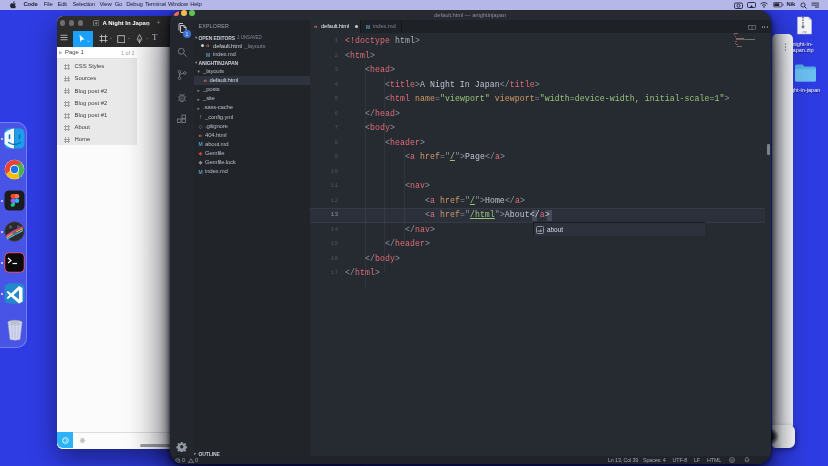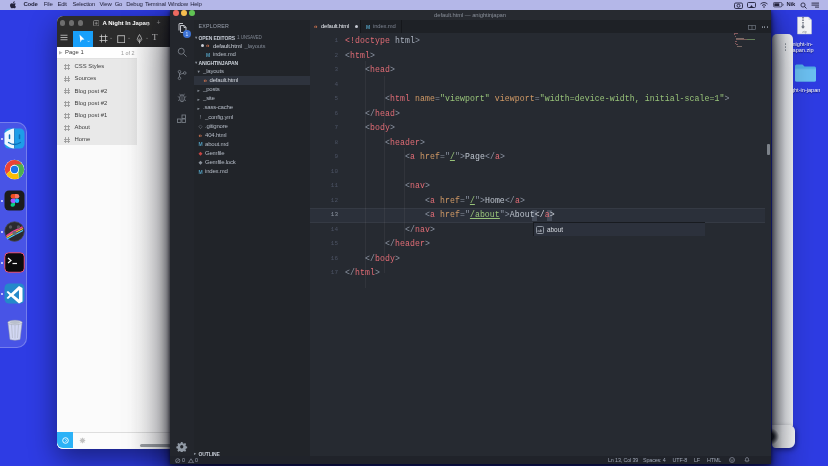--- a/index.html
+++ b/index.html
@@ -35,21 +35,21 @@
   
   #wstrip  { position:absolute; left:771.5px; top:33.5px; width:21px; height:392.5px; z-index:4;
     background:linear-gradient(90deg,#9fa3a9 0%,#cdd0d4 30%,#eceef1 65%,#f8fafb 100%);
     border-radius:5px 5px 0 0; }
   #wstrip2 { position:absolute; left:771.5px; top:425.4px; width:23.5px; height:22.4px; z-index:4;
     background:linear-gradient(90deg,#c0c3c7 0%,#eef0f2 45%,#fbfcfd 100%);
     border-radius:0 6px 6px 4px; box-shadow:1px 2px 5px rgba(0,0,20,.45); }
 
   
   #vscode { position:absolute; left:170px; top:9.5px; width:601px; height:454px;
-    border-radius:0; background:#262a31; z-index:10; overflow:hidden;
+    border-radius:14px; background:#262a31; z-index:10; overflow:hidden;
     box-shadow:0 14px 40px rgba(0,0,12,.68), 0 4px 12px rgba(0,0,12,.55), 0 1px 4px rgba(0,0,15,.6);padding-left:45px; }
   
   #vtitle { position:absolute; left:0; top:0; width:100%; height:10.5px; background:#272a30; }
   #vactivity { position:absolute; left:0; top:10.5px; width:23.5px; height:436px; background:#23262c; }
   #vsidebar { position:absolute; left:23.5px; top:10.5px; width:116.5px; height:436px; background:#212429; }
   #vtabs { position:absolute; left:140px; top:10.5px; width:461px; height:13px; background:#1e2126; }
   #veditor { position:absolute; left:140px; top:23.5px; width:461px; height:423px; background:#262a31; }
   #vstatus { position:absolute; left:0; top:446.5px; width:100%; height:7.5px; background:#20232a;
     color:#9da5b4; font-size:5.4px; letter-spacing:-0.15px; }
   .codeline { position:absolute; left:0; white-space:pre; font-family:"Liberation Mono", monospace;
@@ -410,28 +410,29 @@
     <div class="gut" style="left:6px;top:160.65px;">12</div>
     <div class="gut" style="left:6px;top:175.15px;color:#8b93a0;">13</div>
     <div class="gut" style="left:6px;top:189.65px;">14</div>
     <div class="gut" style="left:6px;top:204.15px;">15</div>
     <div class="gut" style="left:6px;top:218.65px;">16</div>
     <div class="gut" style="left:6px;top:233.15px;">17</div>
 
     <div class="codeline" style="left:35px;top:1.15px;"><span class="tag">&lt;!doctype</span> html<span class="pun">&gt;</span></div>
     <div class="codeline" style="left:35px;top:15.65px;"><span class="pun">&lt;</span><span class="tag">html</span><span class="pun">&gt;</span></div>
     <div class="codeline" style="left:35px;top:30.15px;">    <span class="pun">&lt;</span><span class="tag">head</span><span class="pun">&gt;</span></div>
+    <div class="codeline" style="left:35px;top:44.65px;">        <span class="pun">&lt;</span><span class="tag">title</span><span class="pun">&gt;</span><span class="txt">A Night In Japan</span><span class="pun">&lt;/</span><span class="tag">title</span><span class="pun">&gt;</span></div>
     <div class="codeline" style="left:35px;top:59.15px;">        <span class="pun">&lt;</span><span class="tag">html</span> <span class="attr">name</span><span class="pun">=</span><span class="str">"viewport"</span> <span class="attr">viewport</span><span class="pun">=</span><span class="str">"width=device-width, initial-scale=1"</span><span class="pun">&gt;</span></div>
     <div class="codeline" style="left:35px;top:73.65px;">    <span class="pun">&lt;/</span><span class="tag">head</span><span class="pun">&gt;</span></div>
     <div class="codeline" style="left:35px;top:88.15px;">    <span class="pun">&lt;</span><span class="tag">body</span><span class="pun">&gt;</span></div>
     <div class="codeline" style="left:35px;top:102.65px;">        <span class="pun">&lt;</span><span class="tag">header</span><span class="pun">&gt;</span></div>
     <div class="codeline" style="left:35px;top:117.15px;">            <span class="pun">&lt;</span><span class="tag">a</span> <span class="attr">href</span><span class="pun">="</span><span class="lnk">/</span><span class="pun">"&gt;</span><span class="txt">Page</span><span class="pun">&lt;/</span><span class="tag">a</span><span class="pun">&gt;</span></div>
     <div class="codeline" style="left:35px;top:146.15px;">            <span class="pun">&lt;</span><span class="tag">nav</span><span class="pun">&gt;</span></div>
     <div class="codeline" style="left:35px;top:160.65px;">                <span class="pun">&lt;</span><span class="tag">a</span> <span class="attr">href</span><span class="pun">="</span><span class="lnk">/</span><span class="pun">"&gt;</span><span class="txt">Home</span><span class="pun">&lt;/</span><span class="tag">a</span><span class="pun">&gt;</span></div>
-    <div class="codeline" style="left:35px;top:175.15px;">                <span class="pun">&lt;</span><span class="tag">a</span> <span class="attr">href</span><span class="pun">="</span><span class="lnk">/about</span><span class="pun">"&gt;</span><span class="txt">About</span><span style="color:#c8cdd5;">&lt;/</span><span class="tag">a</span><span style="color:#c8cdd5;">&gt;</span></div>
+    <div class="codeline" style="left:35px;top:175.15px;">                <span class="pun">&lt;</span><span class="tag">a</span> <span class="attr">href</span><span class="pun">="</span><span class="lnk">/html</span><span class="pun">"&gt;</span><span class="txt">About</span><span style="color:#c8cdd5;">&lt;/</span><span class="tag">a</span><span style="color:#c8cdd5;">&gt;</span></div>
     <div class="codeline" style="left:35px;top:189.65px;">            <span class="pun">&lt;/</span><span class="tag">nav</span><span class="pun">&gt;</span></div>
     <div class="codeline" style="left:35px;top:204.15px;">        <span class="pun">&lt;/</span><span class="tag">header</span><span class="pun">&gt;</span></div>
     <div class="codeline" style="left:35px;top:218.65px;">    <span class="pun">&lt;/</span><span class="tag">body</span><span class="pun">&gt;</span></div>
     <div class="codeline" style="left:35px;top:233.15px;"><span class="pun">&lt;/</span><span class="tag">html</span><span class="pun">&gt;</span></div>
 
     <div class="abs" style="left:223px;top:189.3px;width:172px;height:13.9px;background:#21252b;border:0.5px solid #181b20;">
       <div class="abs" style="left:0;top:0;width:171px;height:13px;background:#2c313c;"></div>
       <div class="abs" style="left:2px;top:3px;width:7.5px;height:7.5px;border:0.8px solid #8d949e;border-radius:1.5px;color:#c7ccd5;font-size:4px;text-align:center;line-height:7px;">ab</div>
       <div class="abs" style="left:13px;top:3.2px;color:#d8dce2;font-size:6.4px;">about</div>
     </div>

